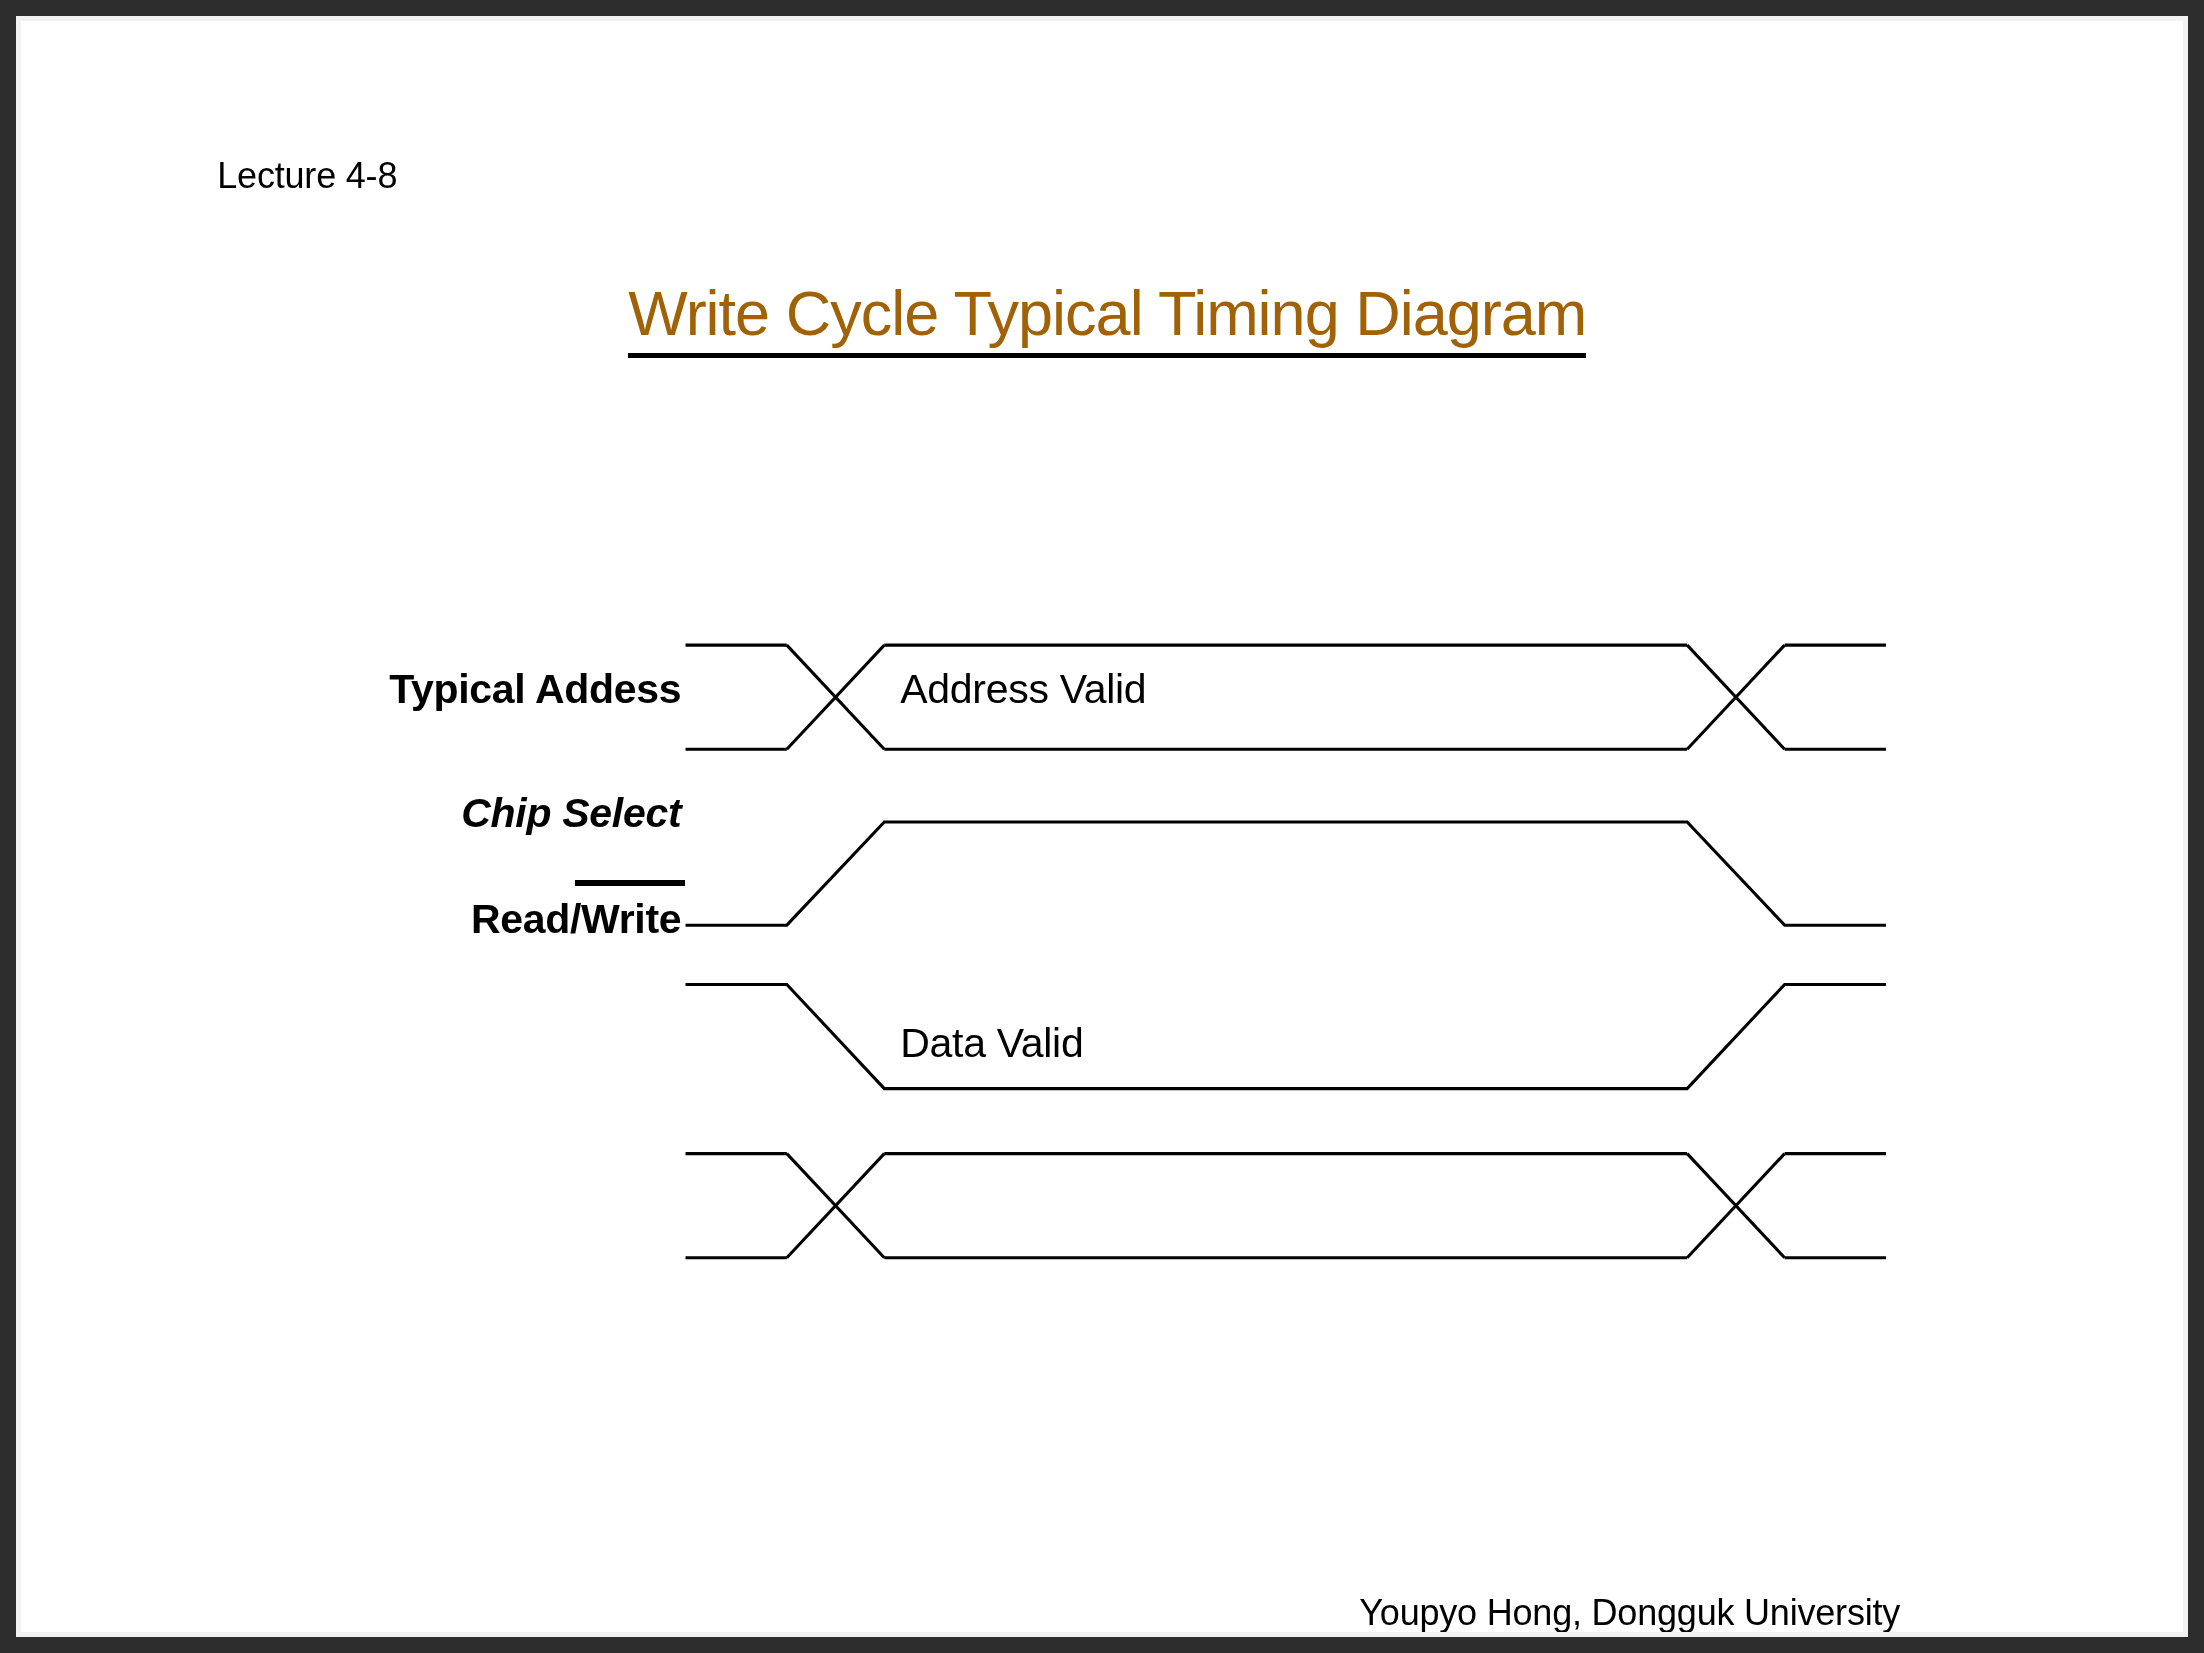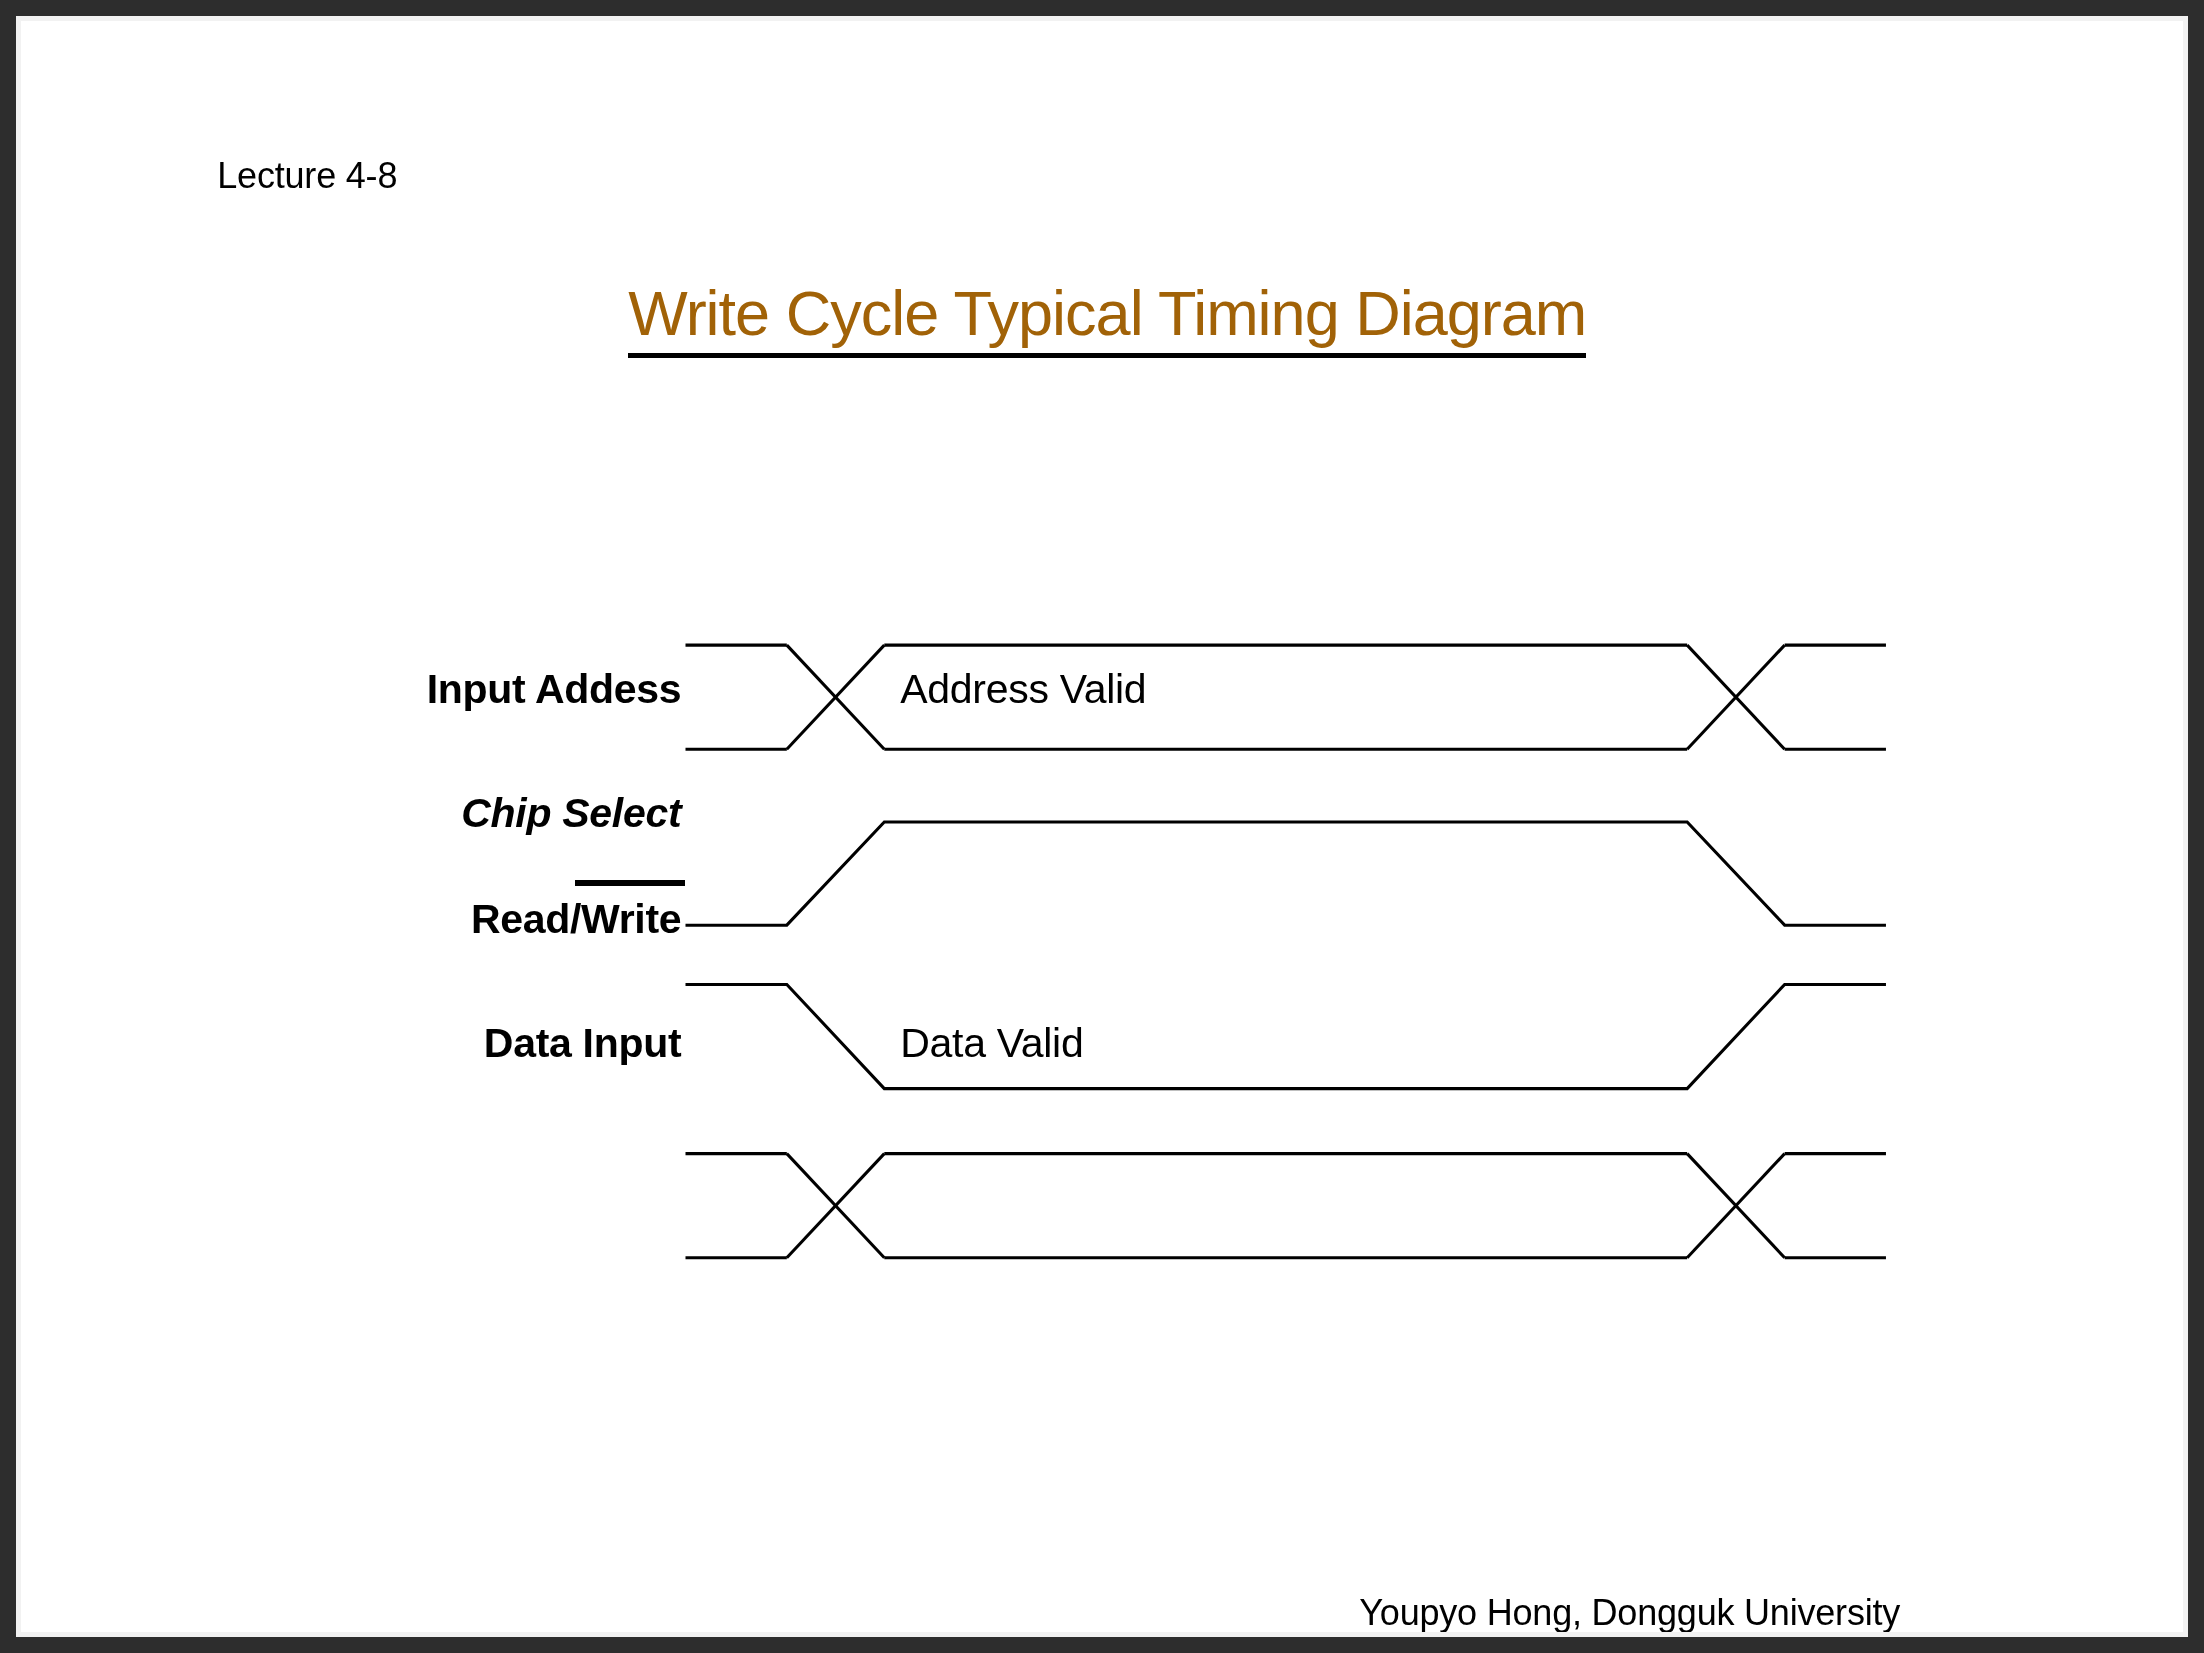--- a/index.html
+++ b/index.html
@@ -183,31 +183,30 @@
           <path d="M 903 1294 L 1743 1294"></path>
           <path d="M 1743 1185 L 1845 1294"></path>
           <path d="M 1743 1294 L 1845 1185"></path>
           <path d="M 1845 1185 L 1951 1185"></path>
           <path d="M 1845 1294 L 1951 1294"></path>
         </g>
 
       </g>
     </svg>
 
-    <div class="signal-label" id="label-memory-address">Input Addess</div>
+    <div class="signal-label" id="label-memory-address">Typical Addess</div>
 
     <div class="signal-label" id="label-chip-select">Chip Select</div>
 
     <div class="signal-label" id="label-read-write">
       <span class="overbar-group">
         <span>Read/</span><span class="overbar-seg">Write</span>
       </span>
     </div>
 
-    <div class="signal-label" id="label-data-input">Data Input</div>
 
     <div class="bus-value-label" id="value-address-valid">Address Valid</div>
 
     <div class="bus-value-label" id="value-data-valid">Data Valid</div>
 
 
     <div class="footer-text" id="footer-author">Youpyo Hong, Dongguk University</div>
 
   </div>
 </div>

